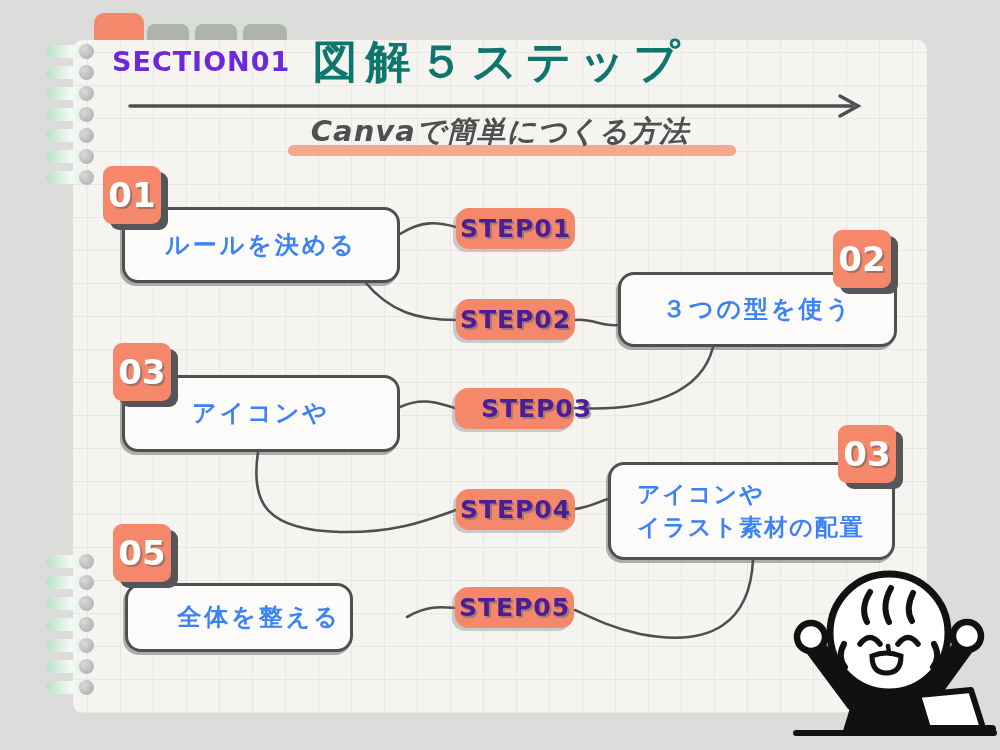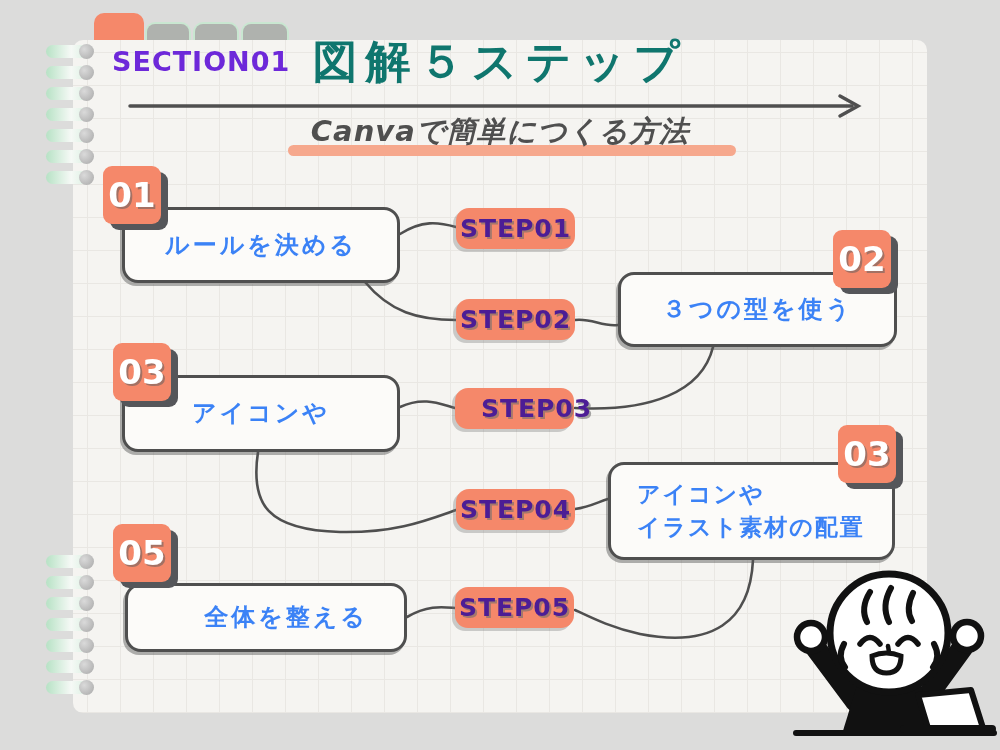--- a/index.html
+++ b/index.html
@@ -53,21 +53,21 @@
     box-shadow:-2px 3px 0 rgba(85,85,85,.45); line-height:1.45; }
   .flow-box.left-align { align-items:flex-start; padding-left:26px; font-size:23px; letter-spacing:2px; }
   .step-pill { position:absolute; width:119px; height:41px; background:#f5886a; border-radius:13px;
     color:#4c1d95; font-weight:bold; font-size:25px; letter-spacing:1px;
     display:flex; align-items:center; justify-content:center; z-index:4;
     text-shadow:2px 2px 0 rgba(110,110,110,.6); box-shadow:-3px 3px 0 rgba(120,120,120,.35); }
   .b1 { left:122px; top:207px; width:278px; height:76px; }
   .b2 { left:618px; top:272px; width:279px; height:75px;text-align:right; }
   .b3 { left:122px; top:375px; width:278px; height:77px; }
   .b4 { left:608px; top:462px; width:287px; height:98px; }
-  .b5 { left:125px; top:583px; width:282px; height:69px;padding-left:40px; }
+  .b5 { left:125px; top:583px; width:228px; height:69px;padding-left:40px; }
   .n1 { left:103px; top:166px; } .n2 { left:833px; top:230px; } .n3 { left:113px; top:343px; }
   .n4 { left:838px; top:425px; } .n5 { left:113px; top:524px; }
   .s1 { left:456px; top:208px; } .s2 { left:456px; top:299px; } .s3 { left:455px; top:388px;padding-left:44px; }
   .s4 { left:456px; top:489px; } .s5 { left:455px; top:587px; }
   .overlay-svg { position:absolute; left:0; top:0; z-index:2; }
   .character-svg { position:absolute; left:778px; top:552px; z-index:6; }
 </style>
 </head>
 <body>
 

